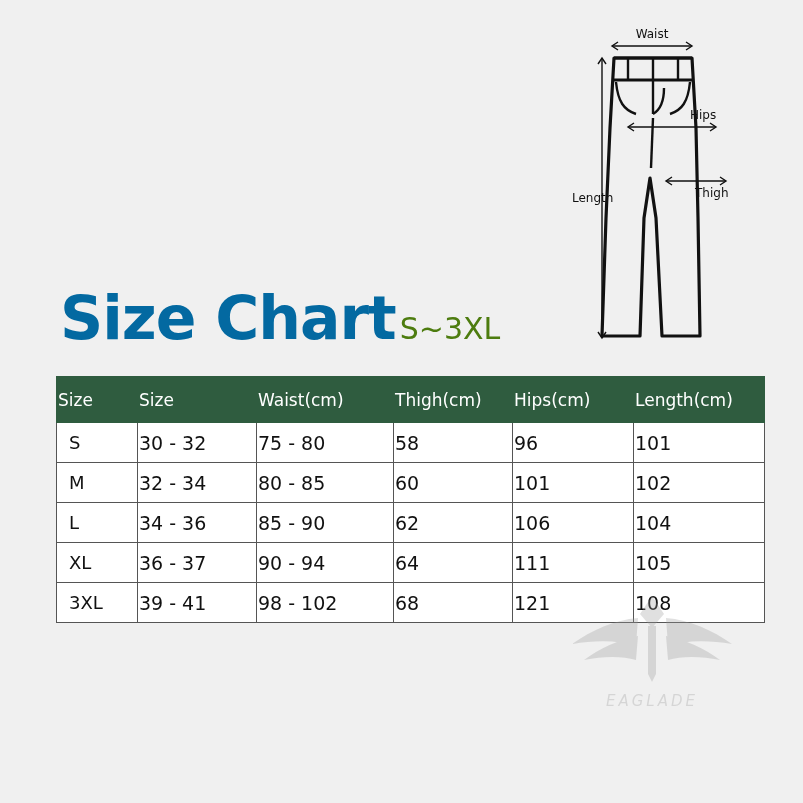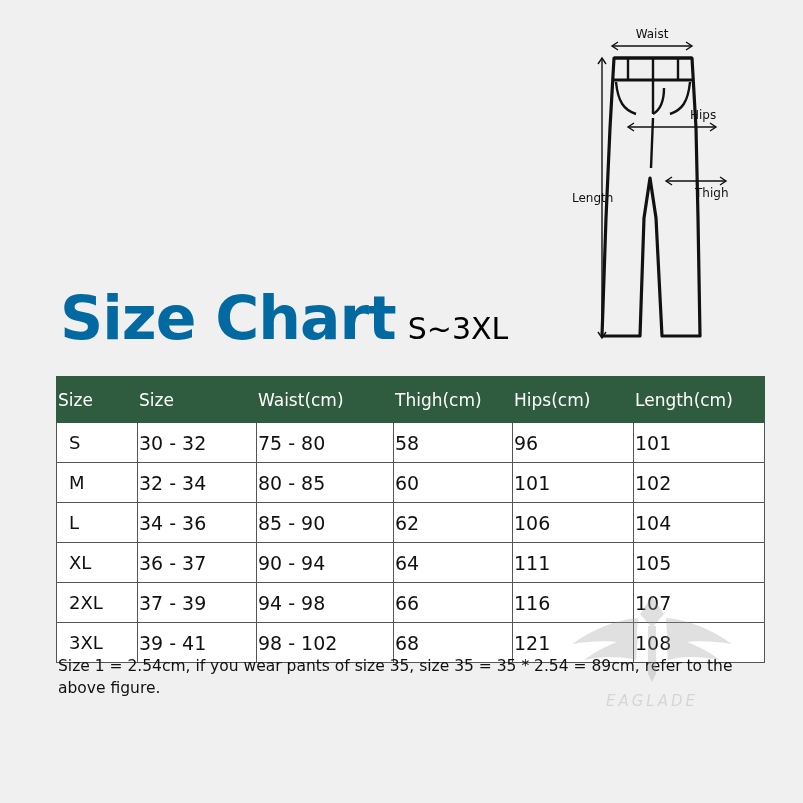--- a/index.html
+++ b/index.html
@@ -42,22 +42,22 @@
     font-family: "DejaVu Sans", sans-serif;
     font-size: 60px;
     font-weight: bold;
     color: #0369a1;
     letter-spacing: -1px;
     line-height: 1;
   }
   #title-sub {
     font-family: "DejaVu Sans", sans-serif;
     font-size: 30px;
-    color: #000000;
-    margin-left: 12px;
+    color: #4d7c0f;
+    margin-left: 4px;
     line-height: 1;
   }
 
   
   #size-table {
     position: absolute;
     left: 56px;
     top: 376px;
     width: 690px;
     border-collapse: collapse;
@@ -239,39 +239,30 @@
       </tr>
       <tr>
         <td class="col-0">XL</td>
         <td>36 - 37</td>
         <td>90 - 94</td>
         <td>64</td>
         <td>111</td>
         <td>105</td>
       </tr>
       <tr>
-        <td class="col-0">2XL</td>
-        <td>37 - 39</td>
-        <td>94 - 98</td>
-        <td>66</td>
-        <td>116</td>
-        <td>107</td>
-      </tr>
-      <tr>
         <td class="col-0">3XL</td>
         <td>39 - 41</td>
         <td>98 - 102</td>
         <td>68</td>
         <td>121</td>
         <td>108</td>
       </tr>
     </tbody>
   </table>
 
-  <div id="footnote">Size 1 = 2.54cm, if you wear pants of size 35, size 35 = 35 * 2.54 = 89cm, refer to the above figure.</div>
 
   <div id="watermark">
     <svg width="200" height="100" viewBox="0 0 200 100" xmlns="http://www.w3.org/2000/svg">
       <g fill="#9a9a9a">
         <path d="M100,8 L112,26 L100,40 L88,26 Z"></path>
         <path d="M96,38 L104,38 L104,86 L100,94 L96,86 Z"></path>
         <path d="M86,30 C62,32 40,42 20,56 C44,52 66,52 84,58 Z"></path>
         <path d="M114,30 C138,32 160,42 180,56 C156,52 134,52 116,58 Z"></path>
         <path d="M86,48 C66,52 48,60 32,72 C52,68 70,68 84,72 Z"></path>
         <path d="M114,48 C134,52 152,60 168,72 C148,68 130,68 116,72 Z"></path>

